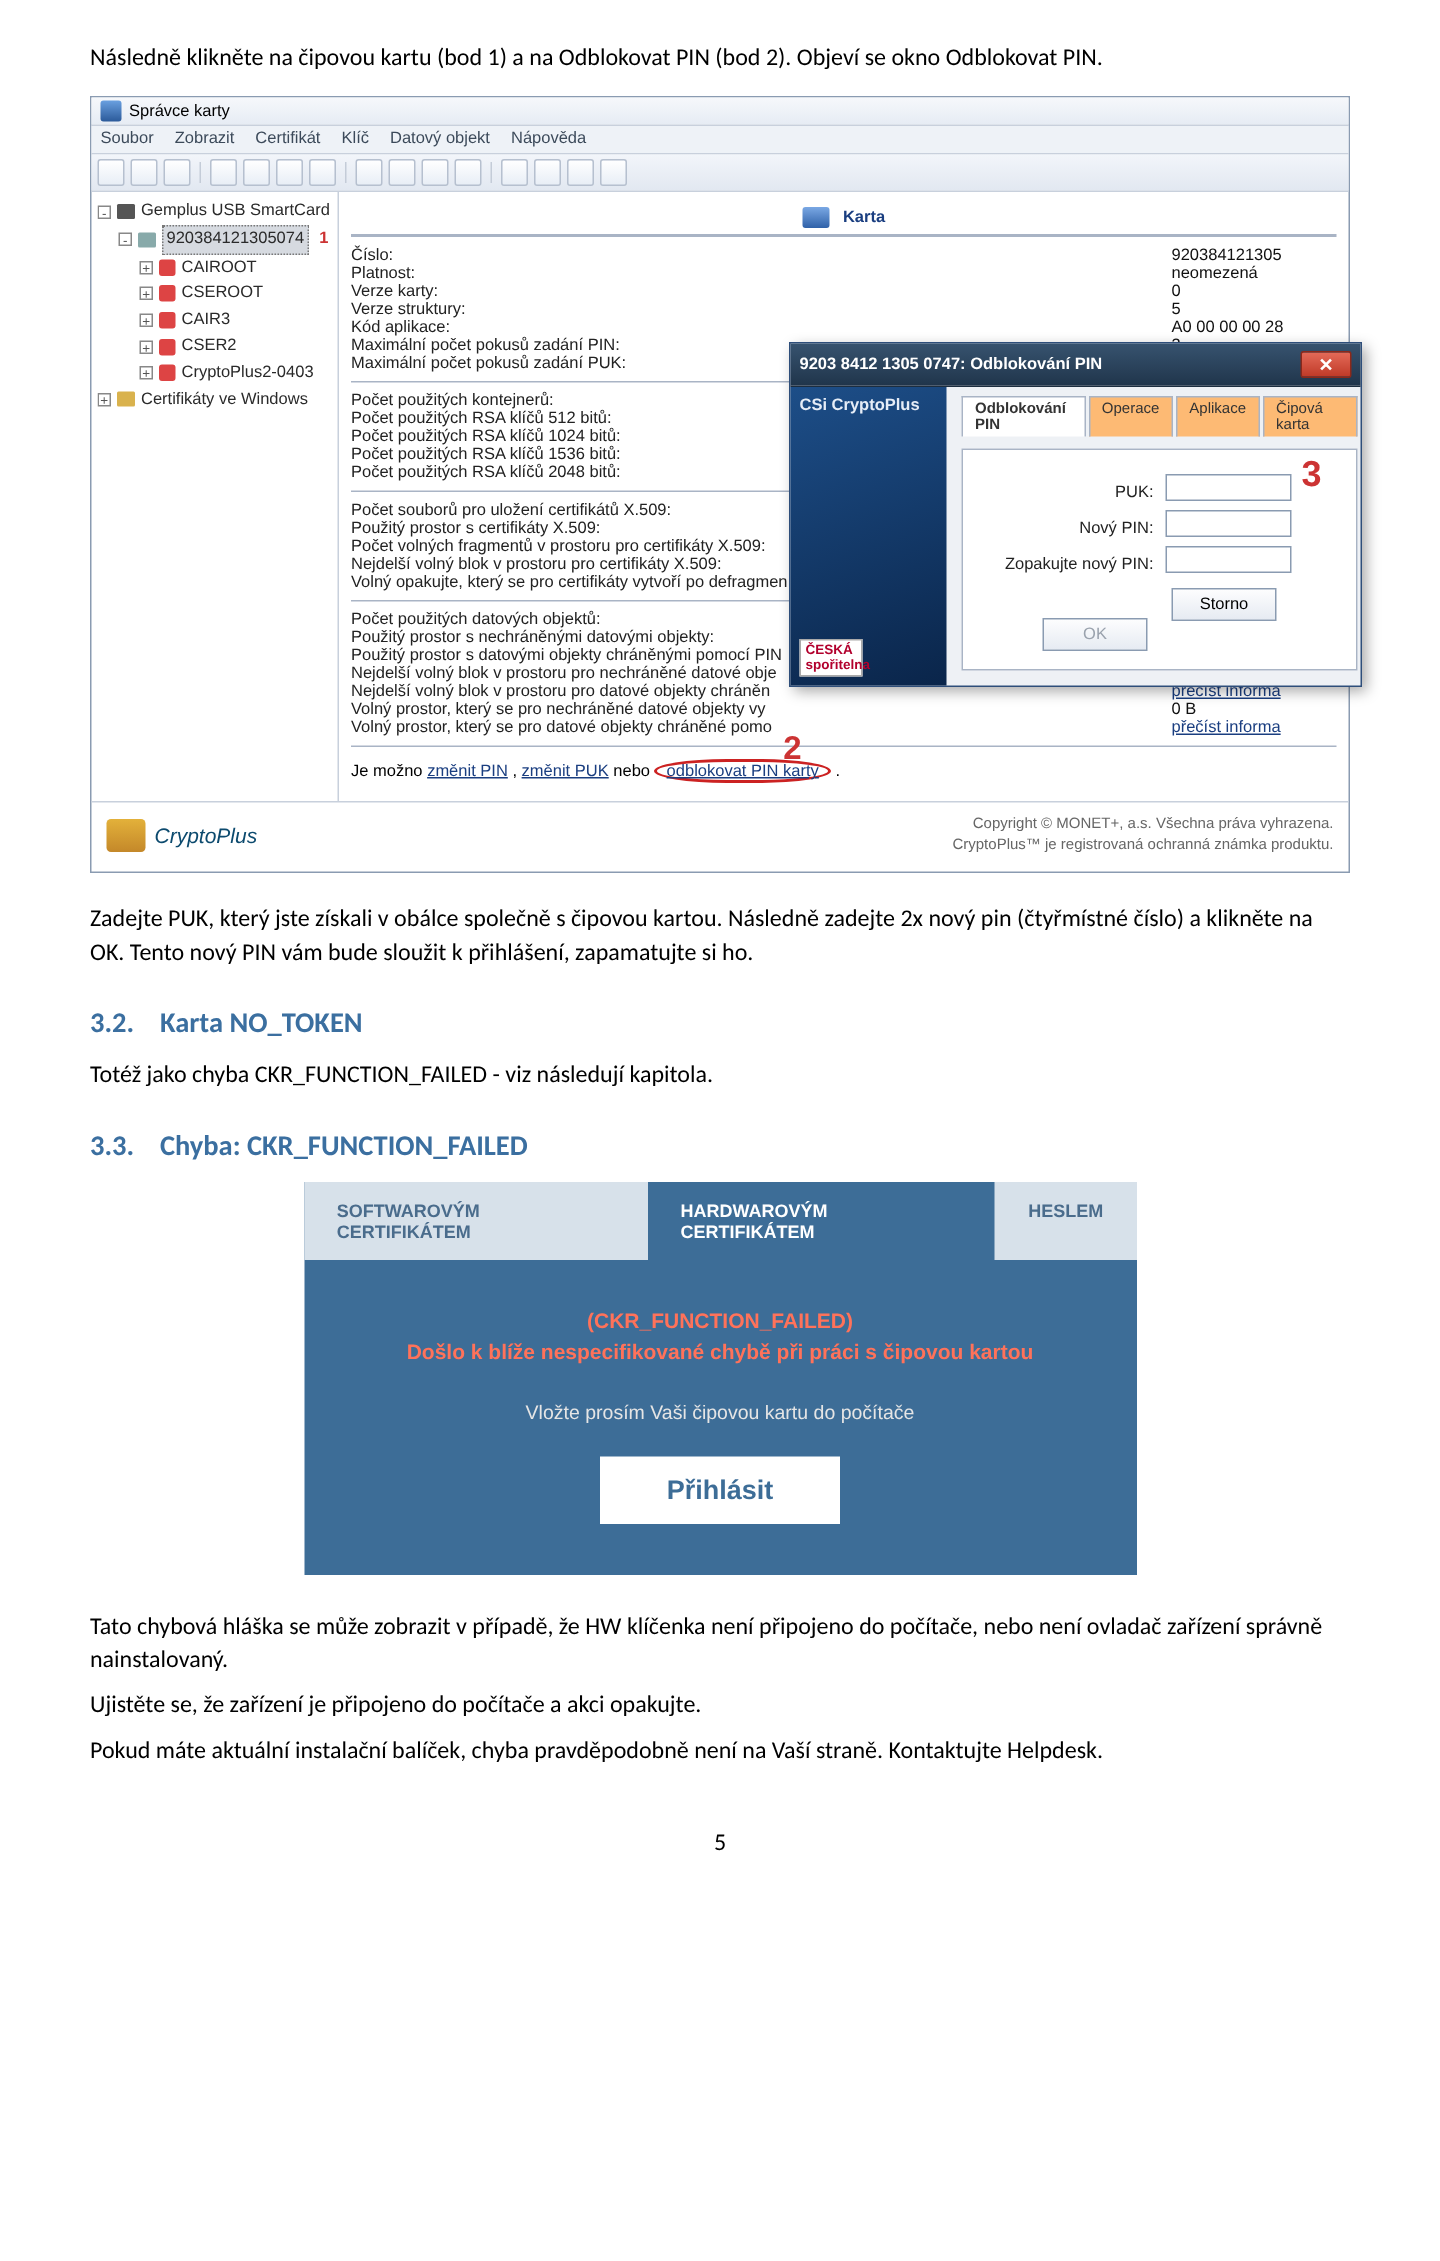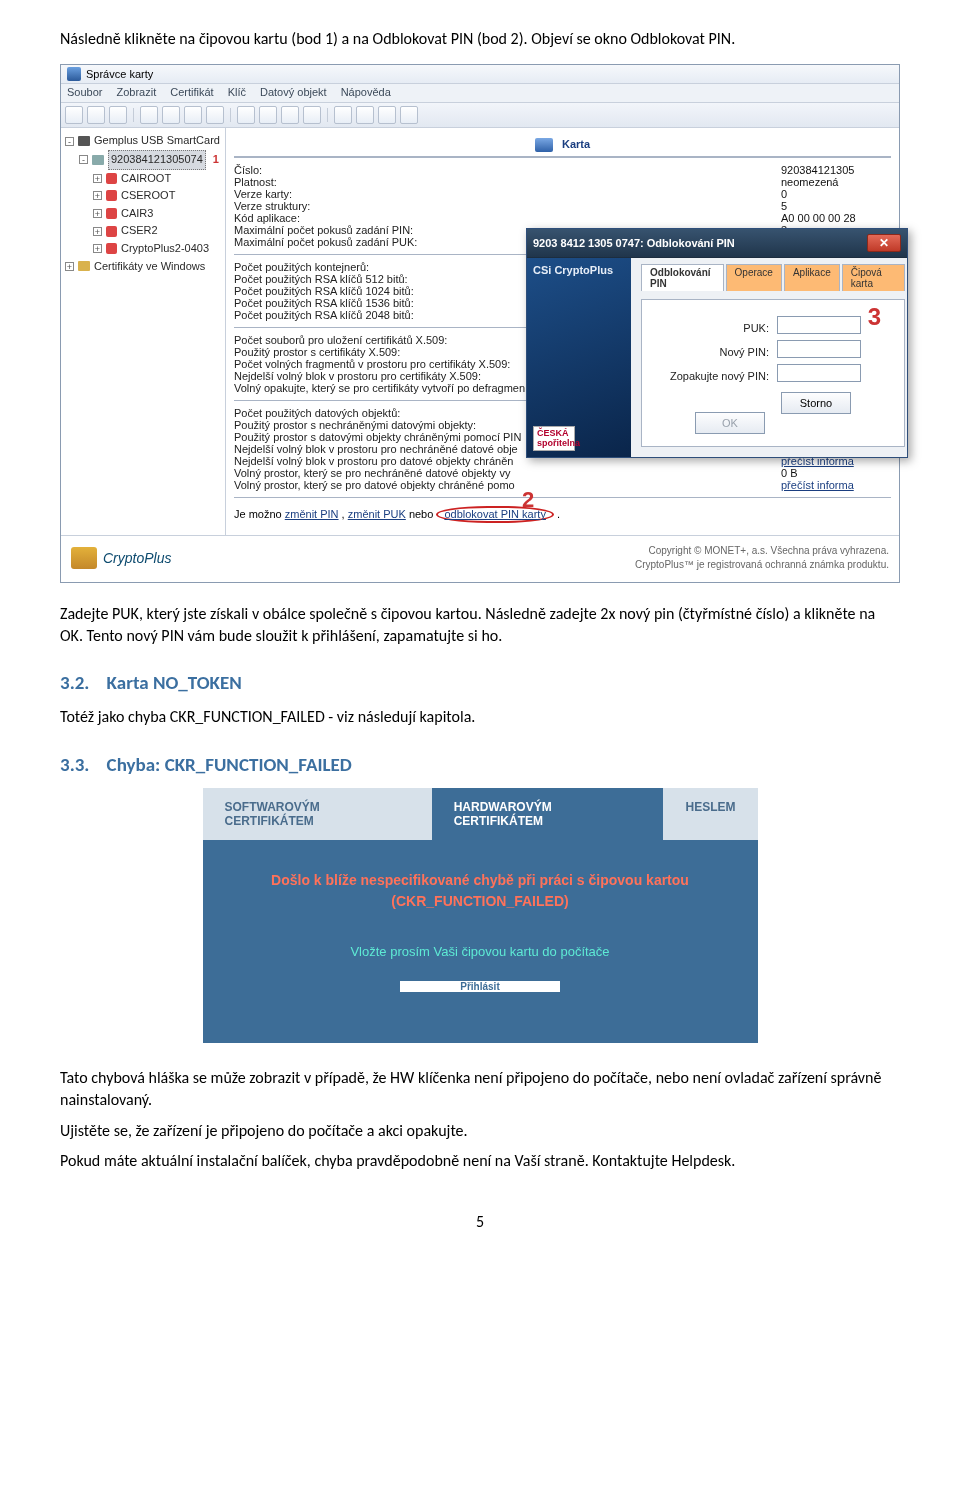--- a/index.html
+++ b/index.html
@@ -199,29 +199,29 @@
   .cert-tabs .ct.active { background:#3d6d97; }
   .panel {
     width: 555px;
     margin: 0 auto;
     background:#3d6d97;
     padding: 30px 20px 34px 20px;
     font-family: Arial, sans-serif;
     text-align:center;
   }
   .panel .err1 { color:#ff725a; font-weight:bold; font-size:14px; line-height:1.5; }
-  .panel .err2 { color:#5eead4; font-size:13px; margin-top:32px; }
+  .panel .err2 { color:#e5e5e5; font-size:13px; margin-top:22px; }
   .login-btn {
     display:block;
-    margin: 22px auto 17px auto;
+    margin: 22px auto 0 auto;
     background:#fff;
     color:#3d6d97;
     font-weight:bold;
-    font-size:10px;
-    padding:0 28px;
+    font-size:18px;
+    padding:12px 28px;
     border:none;
     width:160px;
   }
 
   .pagenum { text-align:center; margin-top:40px; }
 </style>
 </head>
 <body>
 
 <p class="para">Následně klikněte na čipovou kartu (bod 1) a na Odblokovat PIN (bod 2). Objeví se okno Odblokovat PIN.</p>
@@ -495,22 +495,22 @@
   <span>&nbsp;&nbsp;</span>
   <span>Chyba: CKR_FUNCTION_FAILED</span>
 </div>
 
 <div class="cert-tabs">
   <div class="ct inactive">SOFTWAROVÝM CERTIFIKÁTEM</div>
   <div class="ct active">HARDWAROVÝM CERTIFIKÁTEM</div>
   <div class="ct inactive">HESLEM</div>
 </div>
 <div class="panel">
+  <div class="err1">(CKR_FUNCTION_FAILED)</div>
   <div class="err1">Došlo k blíže nespecifikované chybě při práci s čipovou kartou</div>
-  <div class="err1">(CKR_FUNCTION_FAILED)</div>
   <div class="err2">Vložte prosím Vaši čipovou kartu do počítače</div>
   <button class="login-btn">Přihlásit</button>
 </div>
 
 <p class="para" style="margin-top:24px">Tato chybová hláška se může zobrazit v případě, že HW klíčenka není připojeno do počítače, nebo není ovladač zařízení správně nainstalovaný.</p>
 <p class="para">Ujistěte se, že zařízení je připojeno do počítače a akci opakujte.</p>
 <p class="para">Pokud máte aktuální instalační balíček, chyba pravděpodobně není na Vaší straně. Kontaktujte Helpdesk.</p>
 
 <div class="pagenum">5</div>
 

